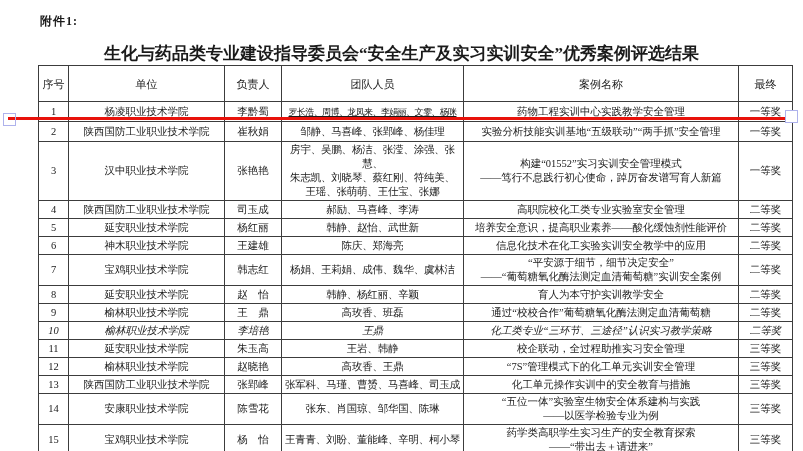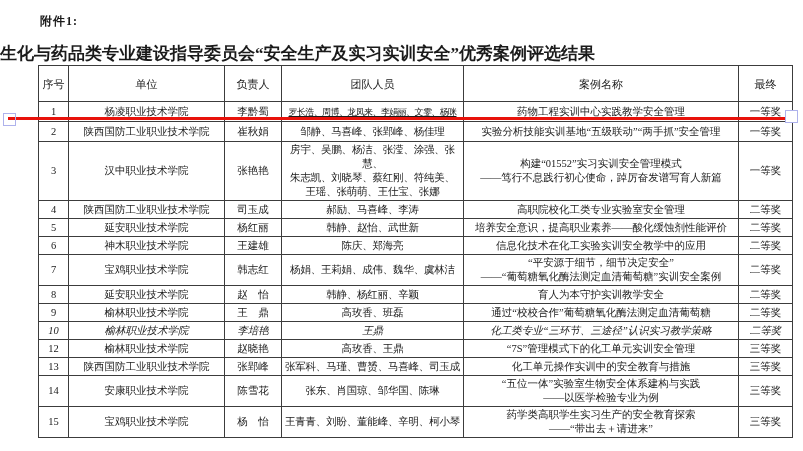--- a/index.html
+++ b/index.html
@@ -1,20 +1,20 @@
 <!DOCTYPE html>
 <html><head>
 <meta charset="utf-8">
 <style>
   * { margin:0; padding:0; box-sizing:border-box; }
   html,body { width:803px; height:451px; background:#ffffff; overflow:hidden;
               font-family:"Liberation Serif","DejaVu Serif",serif; color:#1a1a1a; }
   .page { position:relative; width:803px; height:451px; background:#fff; }
   .attachment { position:absolute; left:40px; top:13px; font-size:12px; font-weight:bold; letter-spacing:1px; }
-  .title { position:absolute; left:0; top:42px; width:803px; 
+  .title { position:absolute; left:0; top:42px; width:803px; text-align:center;
            font-size:17px; font-weight:bold; }
   table.results { position:absolute; left:38px; top:65px; width:754px;
                   border-collapse:collapse; table-layout:fixed; }
   table.results th, table.results td {
     border:1px solid #3c3c3c; text-align:center; vertical-align:middle;
     font-size:10.5px; line-height:14px; padding:1px 2px; overflow:hidden;
     white-space:pre-line; font-weight:normal;
   }
   table.results th { font-size:11px; }
   td.team { font-size:9.5px; letter-spacing:-0.2px; }
@@ -131,20 +131,28 @@
         </tr>
         <tr style="height: 18px; font-style: italic;">
           <td>10</td>
           <td>榆林职业技术学院</td>
           <td>李培艳</td>
           <td class="team">王鼎</td>
           <td class="caseName">化工类专业“三环节、三途径”认识实习教学策略</td>
           <td>二等奖</td>
         </tr>
         <tr style="height: 18px;">
+          <td>11</td>
+          <td>延安职业技术学院</td>
+          <td>朱玉高</td>
+          <td class="team">王岩、韩静</td>
+          <td class="caseName">校企联动，全过程助推实习安全管理</td>
+          <td>三等奖</td>
+        </tr>
+        <tr style="height: 18px;">
           <td>12</td>
           <td>榆林职业技术学院</td>
           <td>赵晓艳</td>
           <td class="team">高玫香、王鼎</td>
           <td class="caseName">“7S”管理模式下的化工单元实训安全管理</td>
           <td>三等奖</td>
         </tr>
         <tr style="height: 18px; margin-top: 13px;">
           <td>13</td>
           <td>陕西国防工业职业技术学院</td>

